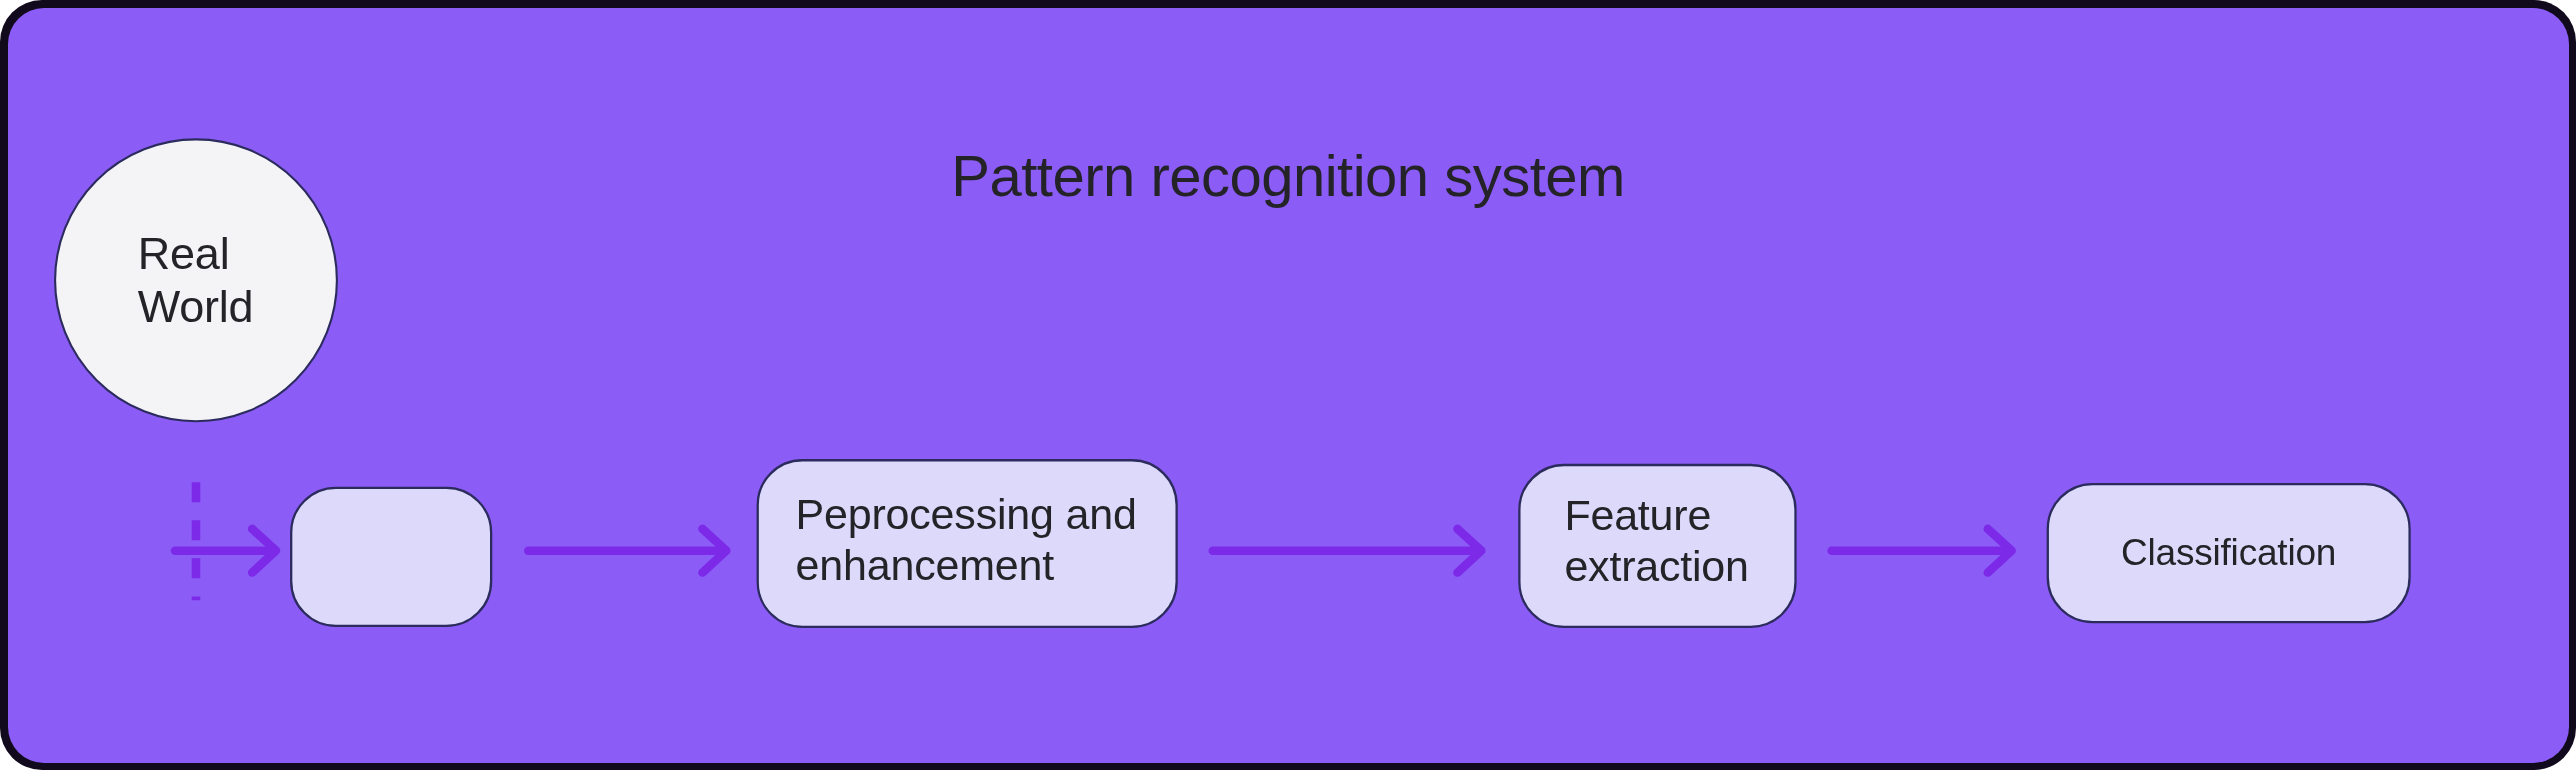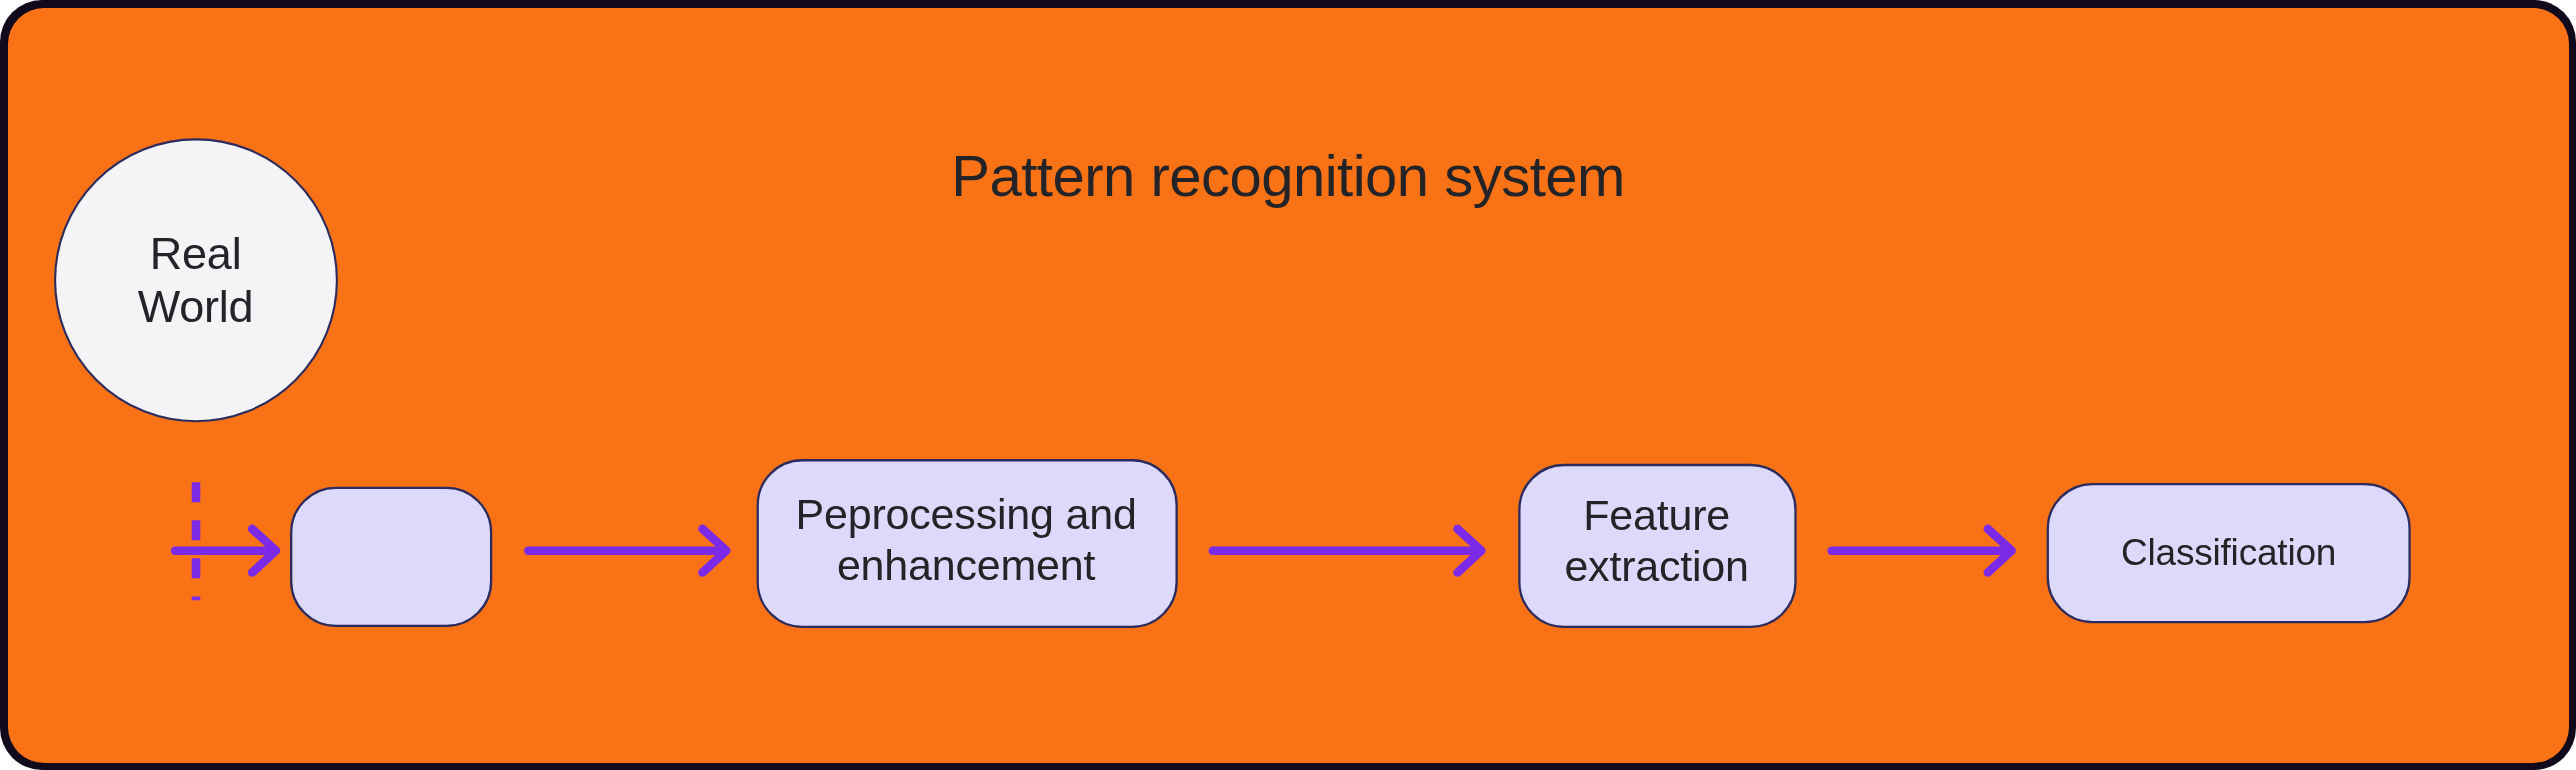--- a/index.html
+++ b/index.html
@@ -21,42 +21,41 @@
     overflow: hidden;
     box-sizing: border-box;
   }
 
   #sheet {
     position: absolute;
     left: 7.6px;
     top: 7.6px;
     width: 2561px;
     height: 755px;
-    background: #f97316;
+    background: #8b5cf6;
     border-radius: 36px;
     overflow: hidden;
   }
 
   
   #diagram {
     position: absolute;
     left: 0;
     top: 0;
     width: 2561px;
     height: 755px;
     display: block;
   }
 
   
   .node-label {
     position: absolute;
     display: flex;
     align-items: center;
     justify-content: center;
-    text-align: center;
     color: #232328;
     font-family: "Liberation Sans", "DejaVu Sans", sans-serif;
     font-weight: 400;
     line-height: 1.18;
     pointer-events: none;
     white-space: pre-line;
     letter-spacing: -0.2px;
   }
 
   .diagram-title {

